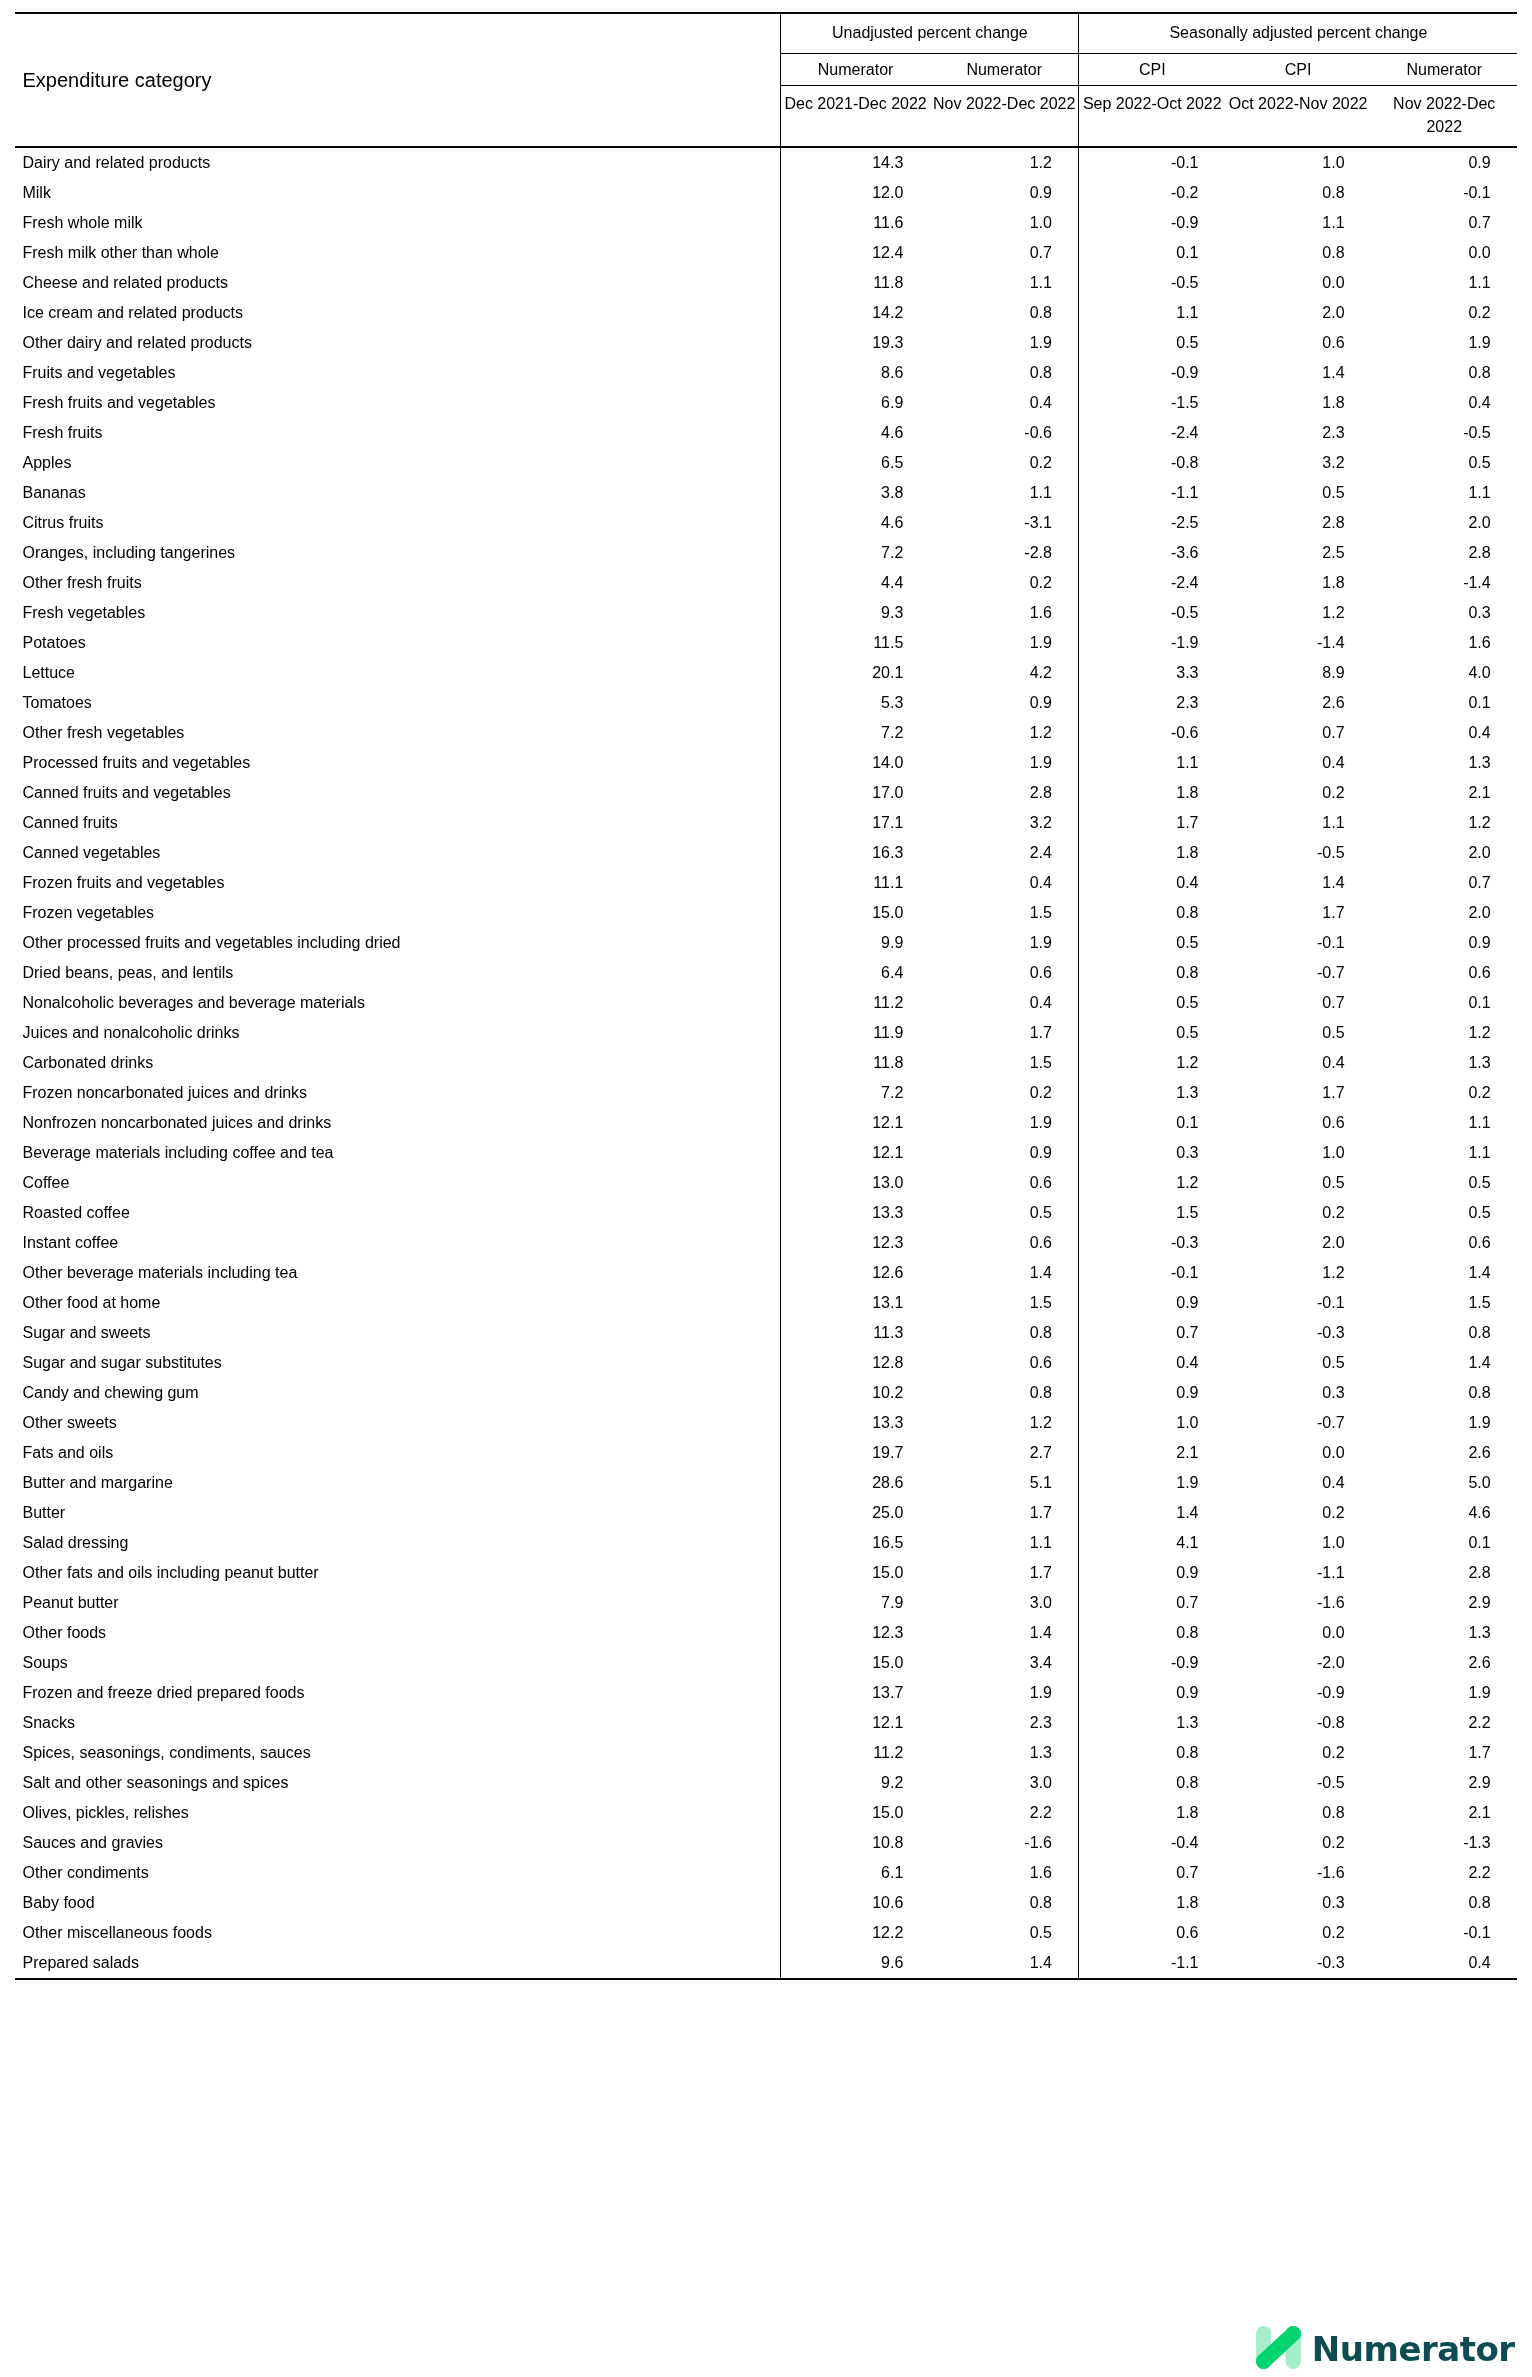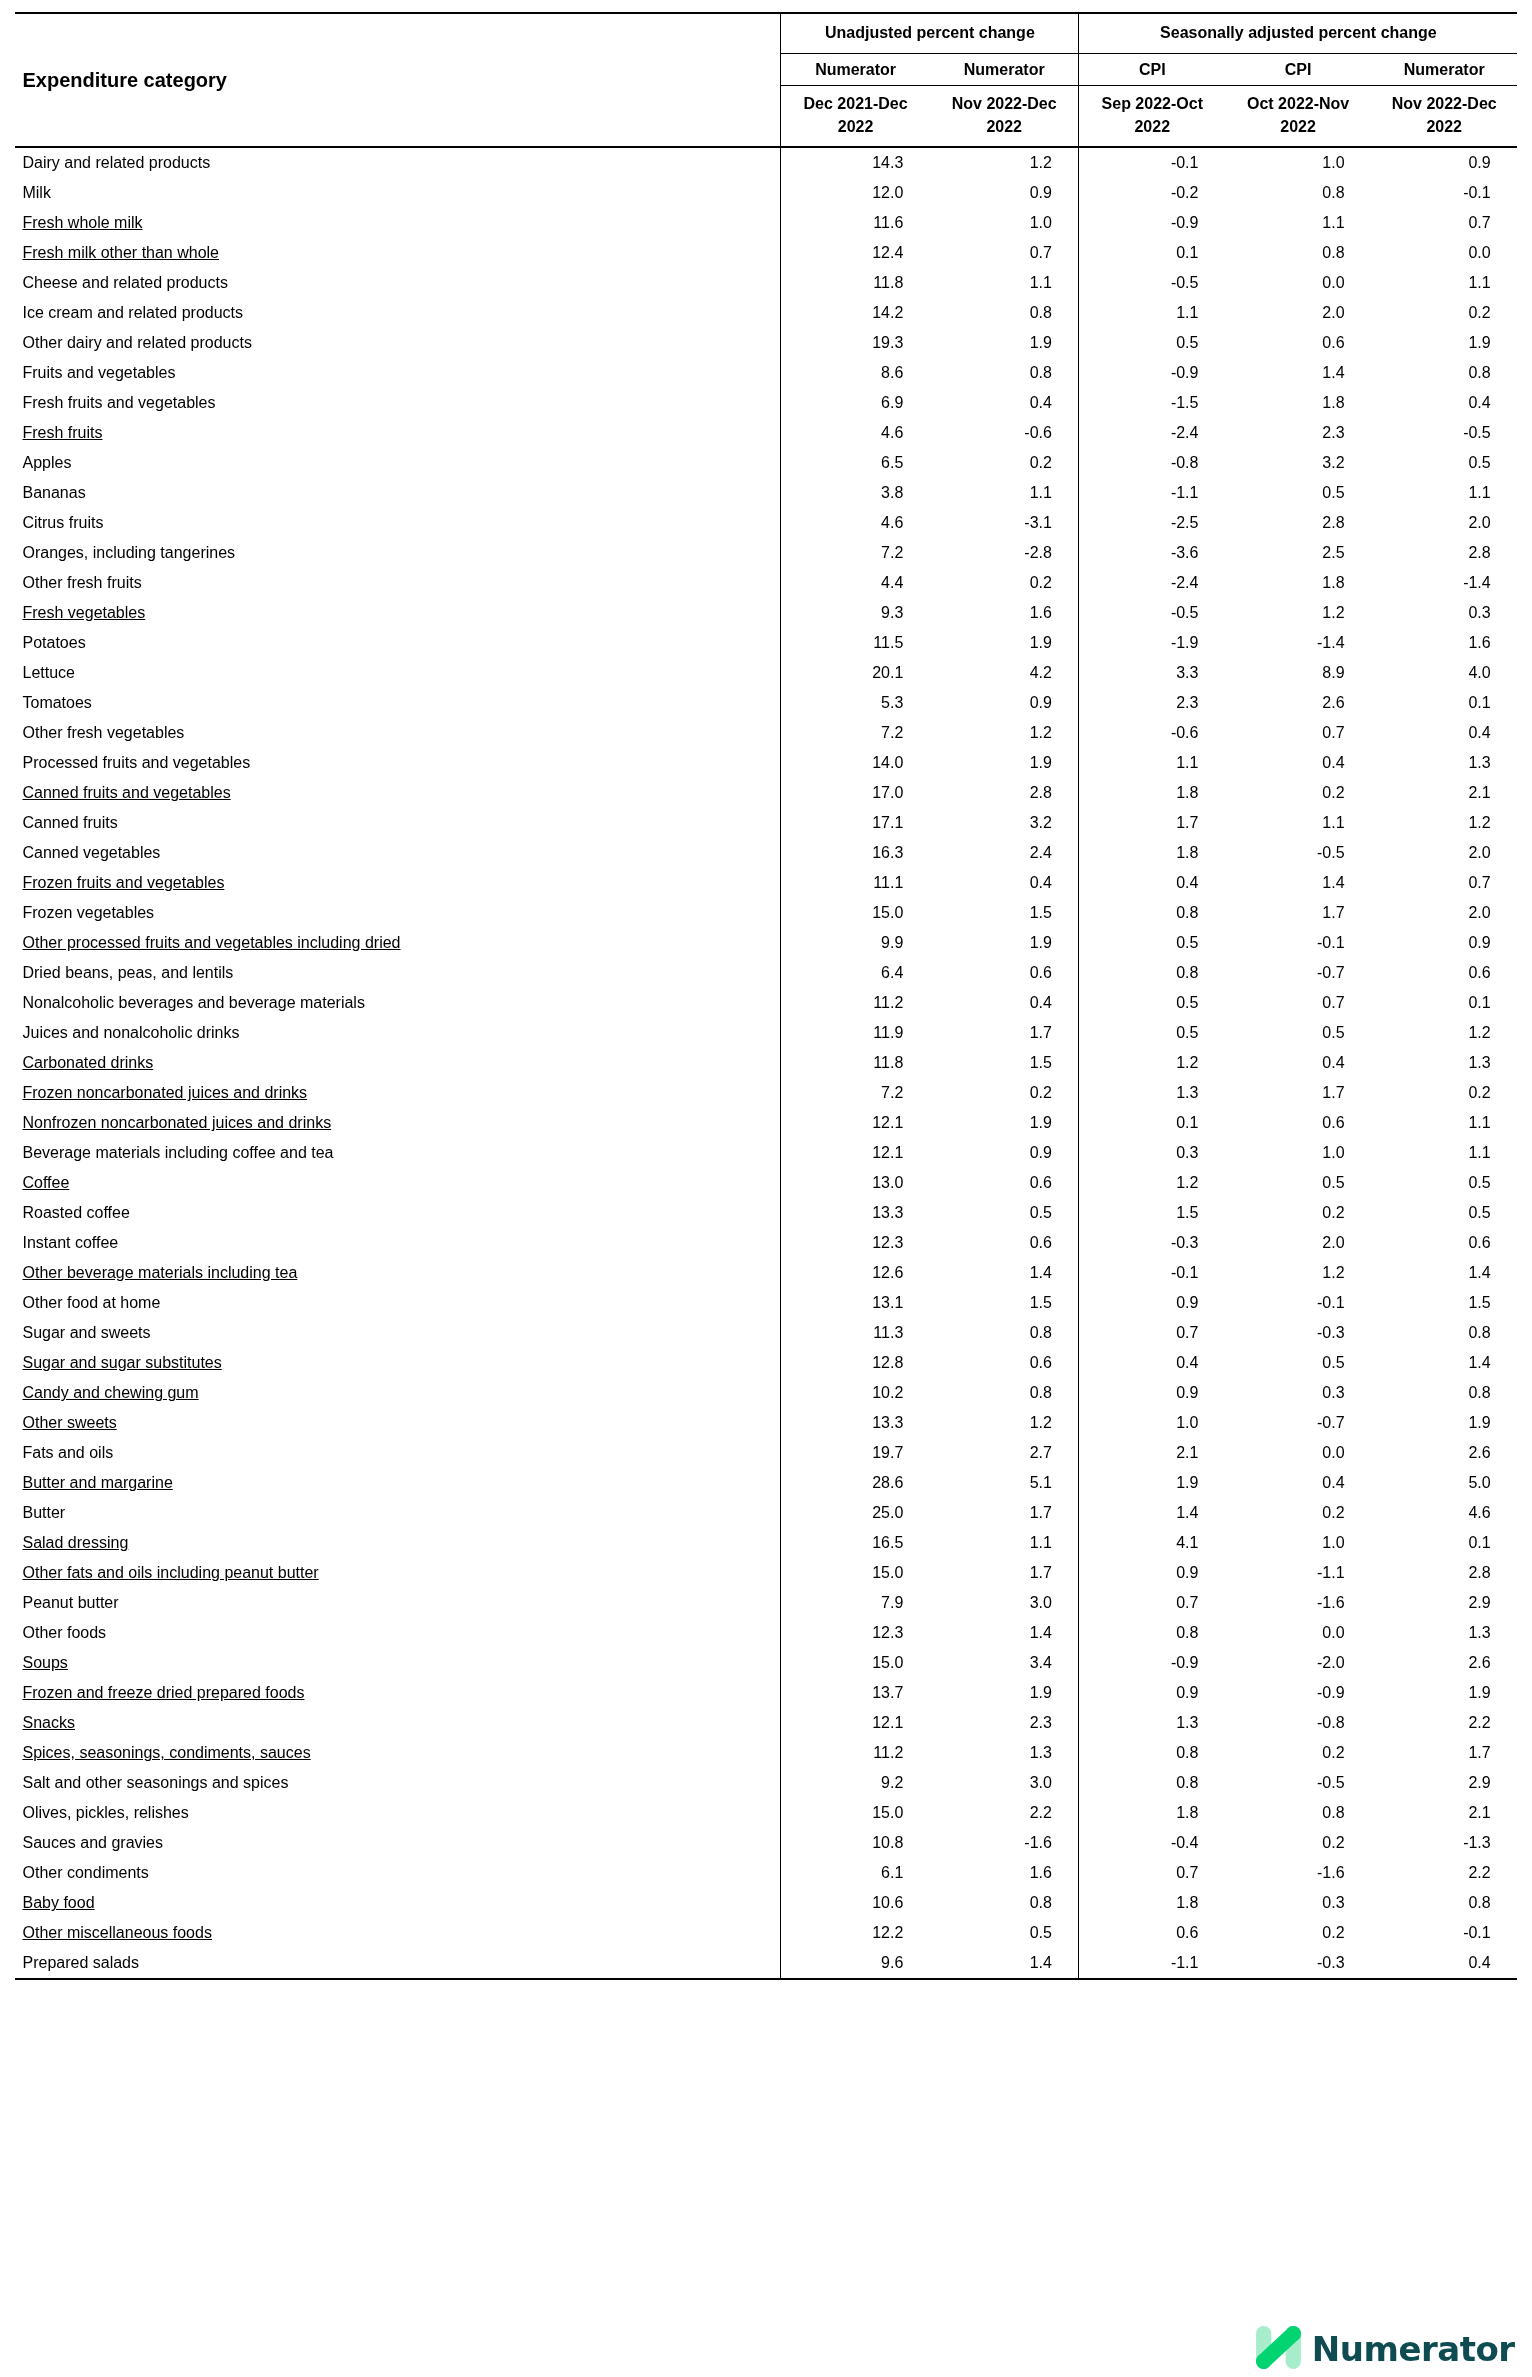--- a/index.html
+++ b/index.html
@@ -35,21 +35,21 @@
   col.c-cat   { width: 765px; }
   col.c-n1    { width: 149px; }
   col.c-n2    { width: 149px; }
   col.c-s1    { width: 146px; }
   col.c-s2    { width: 146px; }
   col.c-s3    { width: 146px; }
 
   
   thead td, thead th {
     padding: 0;
-    font-weight: bold;
+    font-weight: normal;
     vertical-align: middle;
   }
 
   .top-rule {
     border-top: 2.6px solid #000;
   }
 
   .hdr-cat {
     vertical-align: middle;
     padding: 5.1px 7.2px;
@@ -104,21 +104,21 @@
     text-align: right;
     padding-right: 26.6px;
     border-left: none;
     white-space: nowrap;
   }
   td.num.sepleft { border-left: 1.5px solid #000; }
   td.cat.sepright { border-right: 1.5px solid #000; }
 
   .ind0 { padding-left: 7.2px; }
   .ind1 { padding-left: 22.5px; }
-  .ind2 { padding-left: 40px; text-decoration: underline; }
+  .ind2 { padding-left: 40px; }
   .ind3 { padding-left: 57px; margin-top: 16px; }
   .ind4 { padding-left: 75px; }
 
   tfoot td { padding: 0; height: 0; border-top: 2.6px solid #000; }
 
   
   .logo-wrap {
     position: absolute;
     right: 18.4px;
     bottom: 13.3px;

